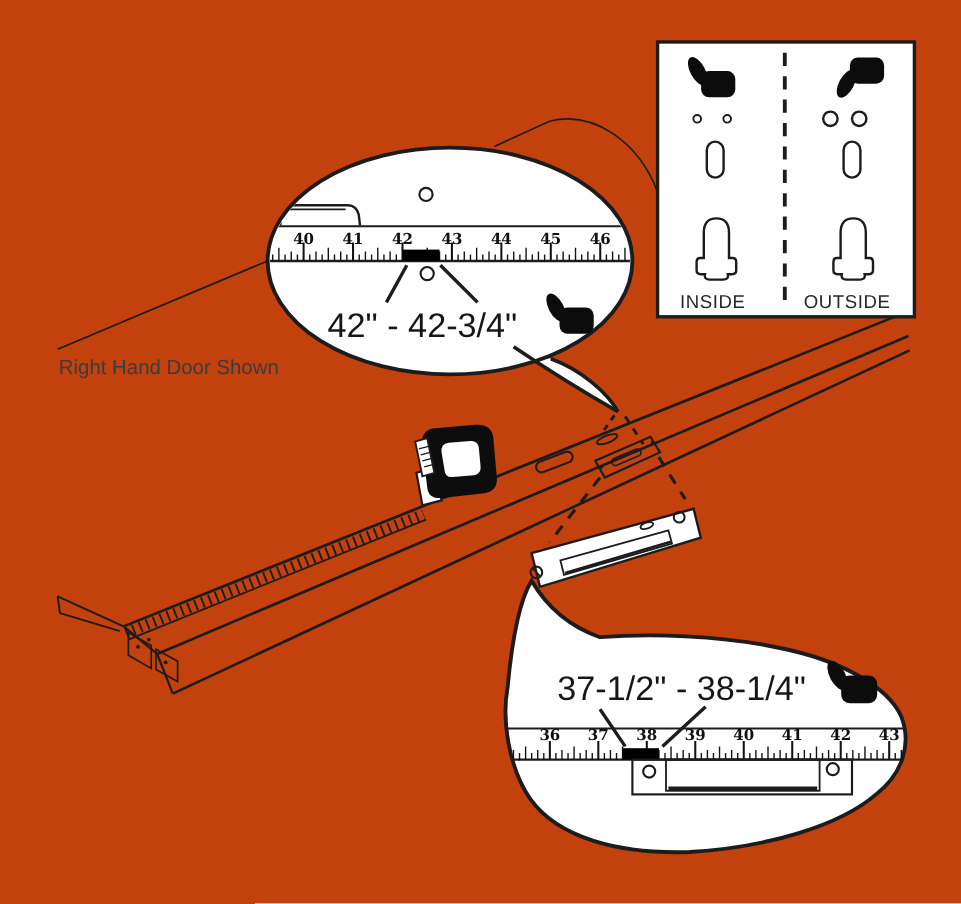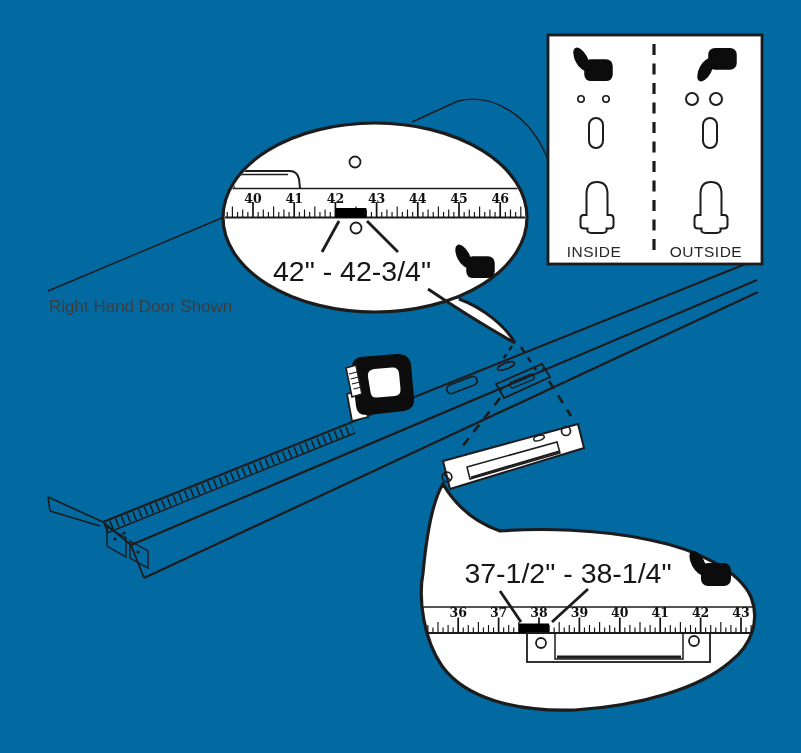--- a/index.html
+++ b/index.html
@@ -1,16 +1,16 @@
 <!DOCTYPE html>
 <html><head>
 <meta charset="utf-8">
 <style>
   html,body{margin:0;padding:0;background:#fff;}
-  .stage{position:relative;width:801px;height:753px;background:#0369a1;overflow:hidden;
+  .stage{position:relative;width:801px;height:753px;background:#c2410c;overflow:hidden;
          font-family:"Liberation Sans",sans-serif;}
   svg{display:block;}
   .big-label{font-family:"Liberation Sans",sans-serif;font-size:28.5px;fill:#161616;}
   .gray-label{font-family:"Liberation Sans",sans-serif;font-size:17px;fill:#3d3d3d;}
   .panel-label{font-family:"Liberation Sans",sans-serif;font-size:15.5px;fill:#262626;letter-spacing:.5px;}
   .ruler-num{font-family:"DejaVu Serif",serif;font-weight:bold;font-size:12.5px;fill:#111;}
   .ink{stroke:#1c1c1c;fill:none;}
 </style>
 </head>
 <body>

